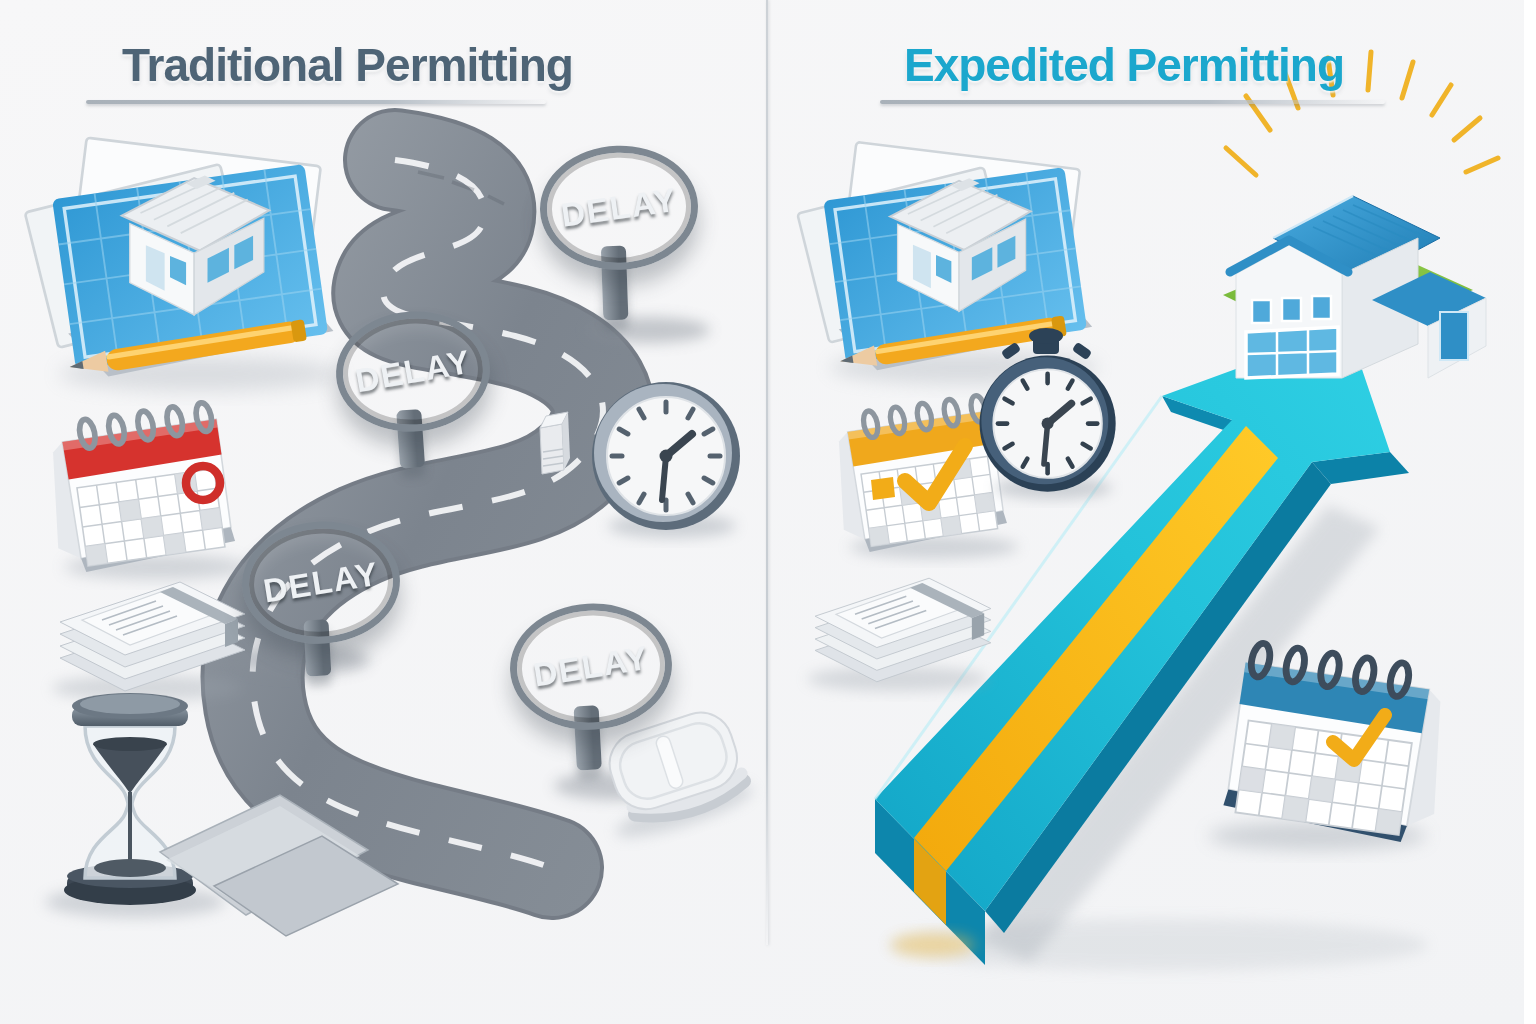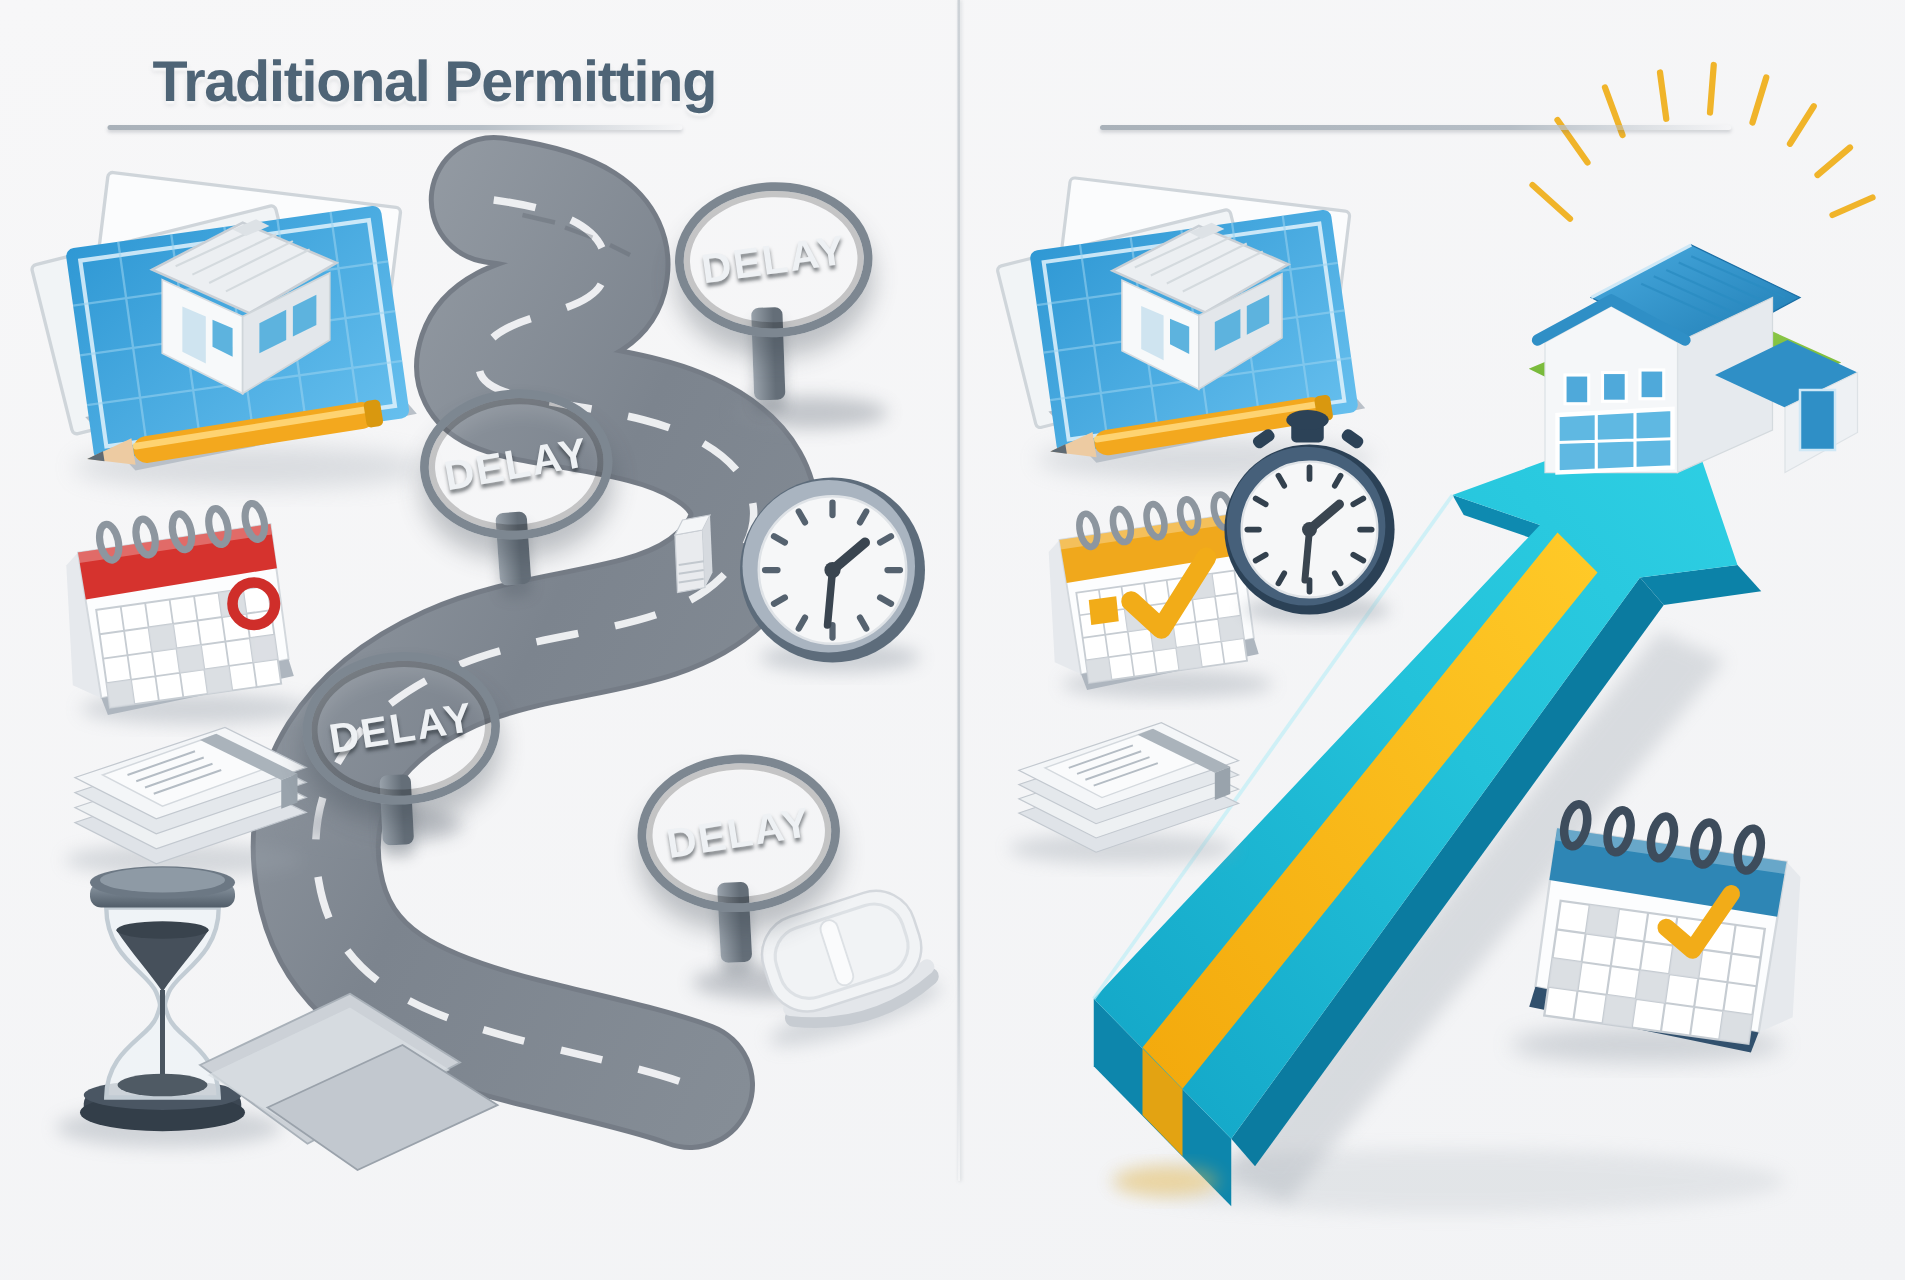--- a/index.html
+++ b/index.html
@@ -329,17 +329,18 @@
       </g>
 
       <g transform="translate(438,626) scale(1.24,1.22)">
         <use href="#sym-calendar" width="190" height="175" transform="scale(-1,1) translate(-190,0)" style="--cal-header:#2e86b5;--cal-base:#31506d;--cal-ring:#3d4c5c"></use>
       </g>
       <g>
         <polyline points="565,742 586,760 617,715" fill="none" stroke="#f2ac18" stroke-width="14" stroke-linecap="round" stroke-linejoin="round"></polyline>
       </g>
     </svg>
 
+    <h1 class="title t-right">Expedited Permitting</h1>
     <div class="rule r-right"></div>
   </section>
 
   <div class="divider"></div>
 </div>
 
 </body></html>

